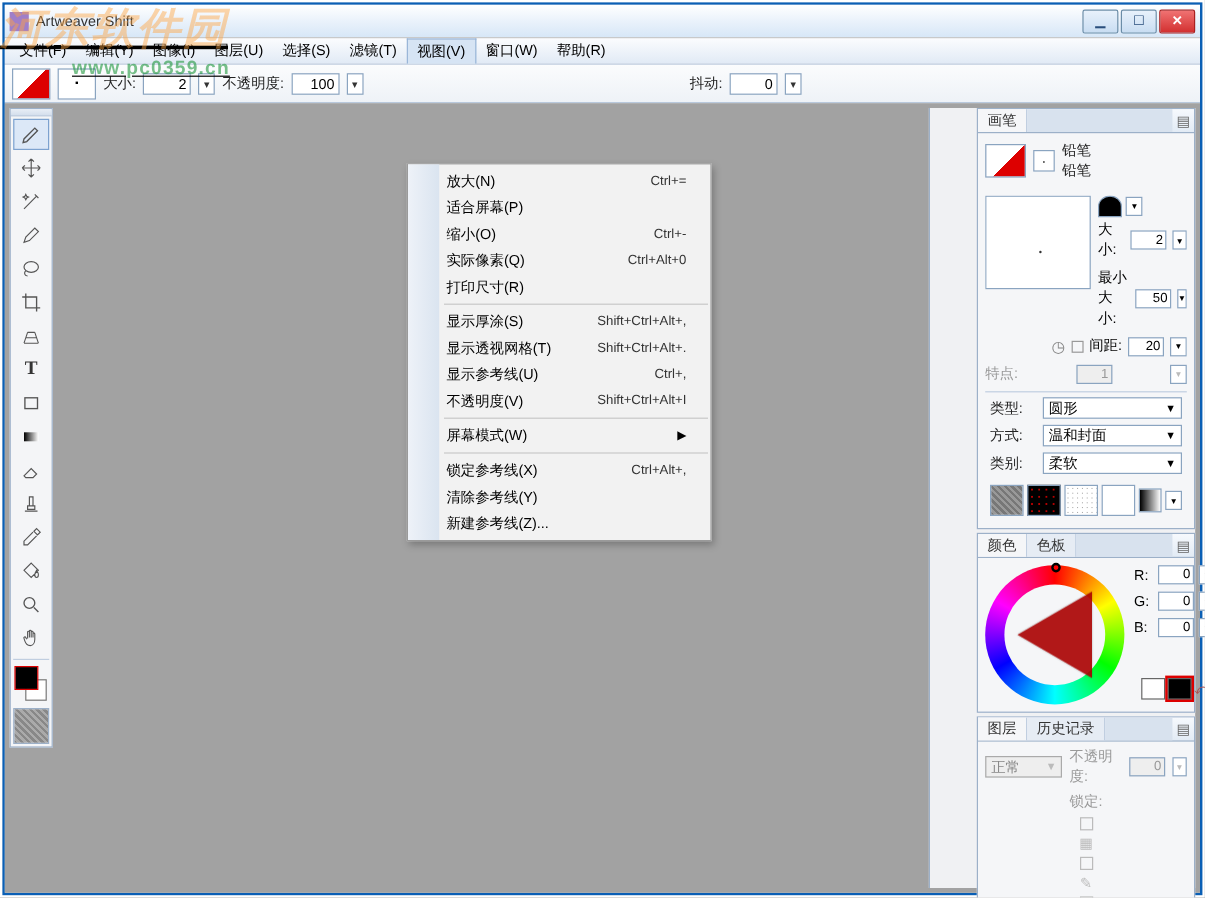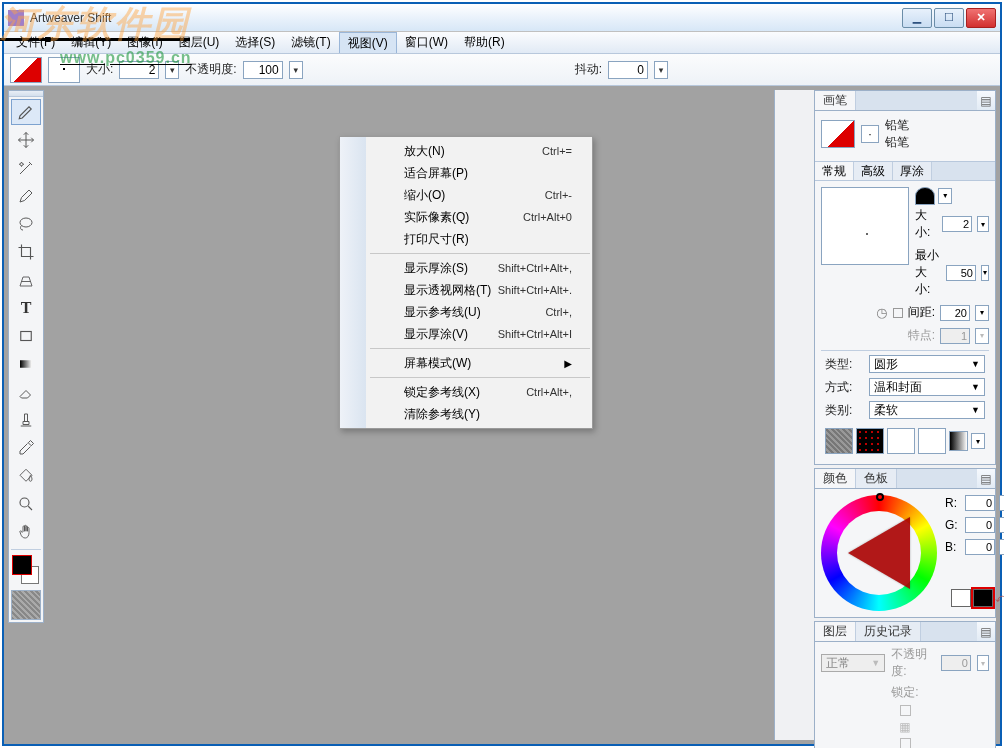--- a/index.html
+++ b/index.html
@@ -36,21 +36,21 @@
 .tp-swatches { margin: 4px 2px; position: relative; height: 32px; }
 .tp-sw-back { position: absolute; right: 2px; bottom: 2px; width: 18px; height: 18px; background: #fff; border: 1px solid #777; }
 .tp-sw-front { position: absolute; left: 2px; top: 2px; width: 18px; height: 18px; background: #000; border: 1px solid #000; outline: 1px solid #d00; }
 .tp-texture { width: 30px; height: 30px; margin: 2px auto; background: repeating-linear-gradient(45deg, #888, #888 2px, #aaa 2px, #aaa 4px); border: 1px solid #9cb0c8; }
 
 .canvas-area { flex: 1; background: #a2a2a2; }
 
 .dropdown-menu { position: absolute; left: 335px; top: 50px; width: 254px; background: #f2f2f2; border: 1px solid #9a9a9a; box-shadow: 2px 3px 6px rgba(0,0,0,0.25); z-index: 100; }
 .dd-sidebar { position: absolute; left: 0; top: 0; bottom: 0; width: 26px; background: linear-gradient(to right, #eef2f8, #dae4f0); }
 .dd-items { position: relative; padding: 3px 0; }
-.dd-item { height: 22px; display: flex; align-items: center; padding-left: 32px; padding-right: 20px; color: #000; cursor: pointer; margin-left: 32px; }
+.dd-item { height: 22px; display: flex; align-items: center; padding-left: 32px; padding-right: 20px; color: #000; cursor: pointer; }
 .dd-item .shortcut { margin-left: auto; color: #333; font-size: 11px; }
 .dd-item .arrow { margin-left: auto; font-size: 10px; }
 .dd-sep { height: 1px; background: #c8c8c8; margin: 3px 2px 3px 30px; }
 
 .right-panels { width: 222px; background: #f0f1f3; display: flex; flex-direction: column; border-left: 1px solid #9cb0c8; position: absolute; right: 4px; top: 4px; bottom: 4px; }
 
 .panel { border: 1px solid #9cb0c8; margin-bottom: 3px; background: #f5f6f8; margin-left: 39px; }
 .panel-tabs { height: 20px; background: linear-gradient(to bottom, #f6f9fd, #e2ebf5); display: flex; border-bottom: 1px solid #9cb0c8; }
 .panel-tab { padding: 0 8px; display: flex; align-items: center; border-right: 1px solid #c0cee0; background: #e6ecf4; color: #333; cursor: pointer; }
 .panel-tab.active { background: #f5f6f8; font-weight: normal; }
@@ -261,26 +261,20 @@
         <div class="panel-body">
           <div class="brush-row">
             <span class="brush-preview" style="background:linear-gradient(135deg,#fff 55%,#d00 55%);"></span>
             <span class="brush-dot">·</span>
             <div class="brush-labels">
               <span>铅笔</span>
               <span>铅笔</span>
             </div>
           </div>
         </div>
-        <div class="panel-subtabs" id="brush-subtabs">
-            <div class="panel-subtab active">常规</div>
-            <div class="panel-subtab">高级</div>
-            <div class="panel-subtab">厚涂</div>
-            <div class="panel-tab-filler"></div>
-          </div>
         <div class="brush-settings">
           <div style="overflow:hidden;">
             <div class="bigpreview"></div>
             <span class="tip-sample"></span>
             <span class="dd-small">▾</span>
             <div class="setting-row" style="margin-top:2px;">
               <span>大小:</span>
               <input class="num-input" value="2" style="">
               <span class="dd-small">▾</span>
             </div>
@@ -290,21 +284,21 @@
               <span class="dd-small">▾</span>
             </div>
             <div class="setting-row">
               <span class="clock-ico"></span>
               <span style="width:10px;height:10px;border:1px solid #999;display:inline-block;"></span>
               <span>间距:</span>
               <input class="num-input" value="20" style="">
               <span class="dd-small">▾</span>
             </div>
           </div>
-          <div class="setting-row" style="color:#999;">
+          <div class="setting-row" style="color:#999;justify-content:space-between;">
             <span>特点:</span>
             <input class="num-input" style="background: rgb(238, 238, 238); color: rgb(153, 153, 153);" value="1">
             <span class="dd-small" style="color:#bbb;">▾</span>
           </div>
           <div style="height:1px;background:#c0cee0;margin:4px 0;"></div>
           <div class="sel-row">
             <label>类型:</label>
             <div class="sel-combo">
                 <span>圆形</span>
                 <span class="caret">▼</span>
@@ -455,35 +449,38 @@
           </div>
           <div class="dd-item">
             <span>显示透视网格(T)</span>
             <span class="shortcut">Shift+Ctrl+Alt+.</span>
           </div>
           <div class="dd-item">
             <span>显示参考线(U)</span>
             <span class="shortcut">Ctrl+,</span>
           </div>
           <div class="dd-item">
-            <span>显示厚涂(V)</span>
+            <span>不透明度(V)</span>
             <span class="shortcut">Shift+Ctrl+Alt+I</span>
           </div>
           <div class="dd-sep"></div>
           <div class="dd-item">
             <span>屏幕模式(W)</span>
             <span class="arrow">▶</span>
           </div>
           <div class="dd-sep"></div>
           <div class="dd-item">
             <span>锁定参考线(X)</span>
             <span class="shortcut">Ctrl+Alt+,</span>
           </div>
           <div class="dd-item">
             <span>清除参考线(Y)</span>
+          </div>
+          <div class="dd-item">
+            <span>新建参考线(Z)...</span>
           </div>
         </div>
     </div>
   </div>
 </div>
 
 <div class="watermark">
   <div class="wm-text">河东软件园</div>
   <div class="wm-url">www.pc0359.cn</div>
 </div>

